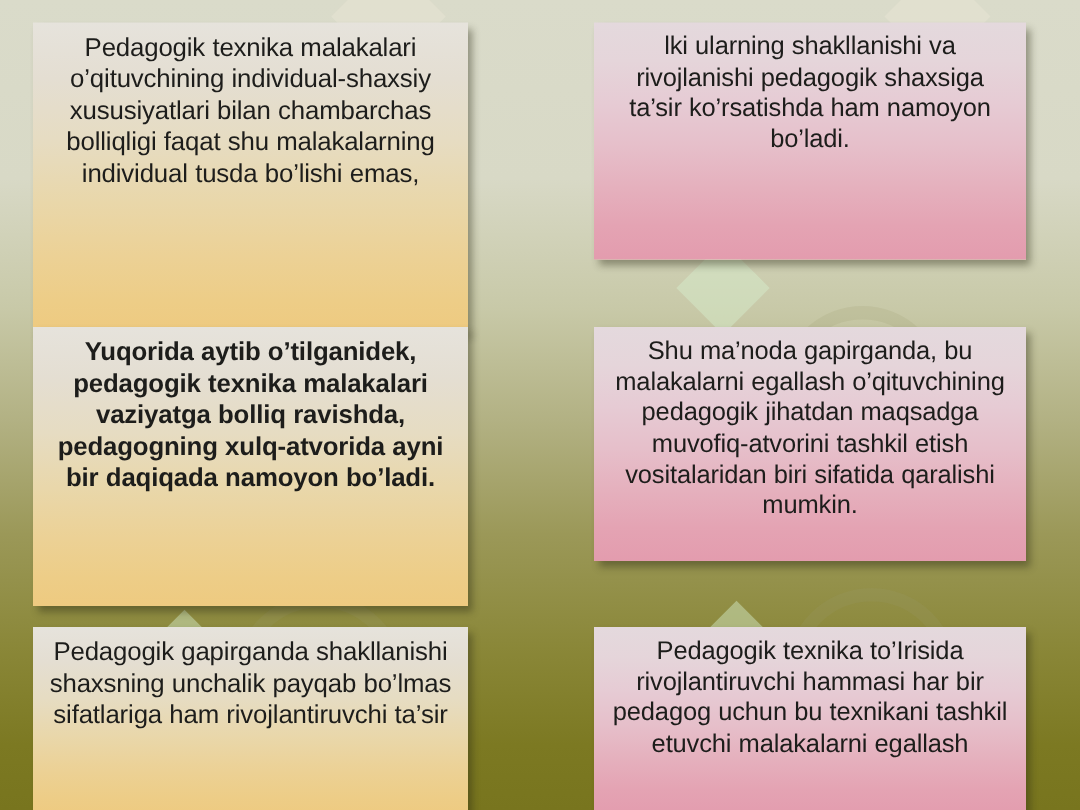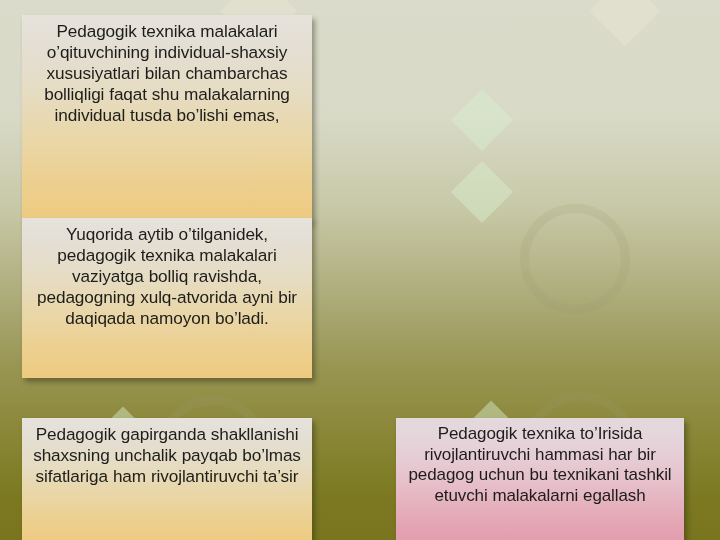--- a/index.html
+++ b/index.html
@@ -96,21 +96,21 @@
         #e5d5da 16%,
         #e6cbd4 34%,
         #e6bfca 52%,
         #e5b0bd 70%,
         #e4a3b3 86%,
         #e39cae 100%);
   }
 
   .c1 { left: 22px;  top: 15px;  width: 290px; height: 206px; }
   .c2 { left: 396px; top: 15px;  width: 288px; height: 158px; }
-  .c3 { left: 22px;  top: 218px; width: 290px; height: 160px; }
+  .c3 { left: 22px;  top: 218px; width: 290px; height: 186px; font-weight: bold; }
   .c4 { left: 396px; top: 218px; width: 288px; height: 156px; }
   .c5 { left: 22px;  top: 418px; width: 290px; height: 126px; }
   .c6 { left: 396px; top: 418px; width: 288px; height: 126px; }
 
   .c2 .txt, .c4 .txt, .c6 .txt { font-size: 17.0px; }
 </style>
 </head>
 <body>
 
 <div id="slide">
@@ -126,25 +126,31 @@
     <div class="wm wm-diamond" style="left:468px; top:410px; width:46px; height:46px;"></div>
     <div class="wm wm-ring" style="left:156px; top:396px; width:96px; height:96px;"></div>
     <div class="wm wm-ring" style="left:524px; top:392px; width:96px; height:96px;"></div>
     <div class="wm wm-ring" style="left:520px; top:204px; width:92px; height:92px;"></div>
   </div>
 
   <div class="card cream c1">
     <span class="txt">Pedagogik texnika malakalari o’qituvchining individual-shaxsiy xususiyatlari bilan chambarchas bolliqligi faqat shu malakalarning individual tusda bo’lishi emas,</span>
   </div>
 
+  <div class="card rose c2">
+    <span class="txt">lki ularning shakllanishi va rivojlanishi pedagogik shaxsiga ta’sir ko’rsatishda ham namoyon bo’ladi.</span>
+  </div>
 
   <div class="card cream c3">
     <span class="txt">Yuqorida aytib o’tilganidek, pedagogik texnika malakalari vaziyatga bolliq ravishda, pedagogning xulq-atvorida ayni bir daqiqada namoyon bo’ladi.</span>
   </div>
 
+  <div class="card rose c4">
+    <span class="txt">Shu ma’noda gapirganda, bu malakalarni egallash o’qituvchining pedagogik jihatdan maqsadga muvofiq-atvorini tashkil etish vositalaridan biri sifatida qaralishi mumkin.</span>
+  </div>
 
   <div class="card cream c5">
     <span class="txt">Pedagogik gapirganda shakllanishi shaxsning unchalik payqab bo’lmas sifatlariga ham rivojlantiruvchi ta’sir</span>
   </div>
 
   <div class="card rose c6">
     <span class="txt">Pedagogik texnika to’Irisida rivojlantiruvchi hammasi har bir pedagog uchun bu texnikani tashkil etuvchi malakalarni egallash</span>
   </div>
 
 </div>

